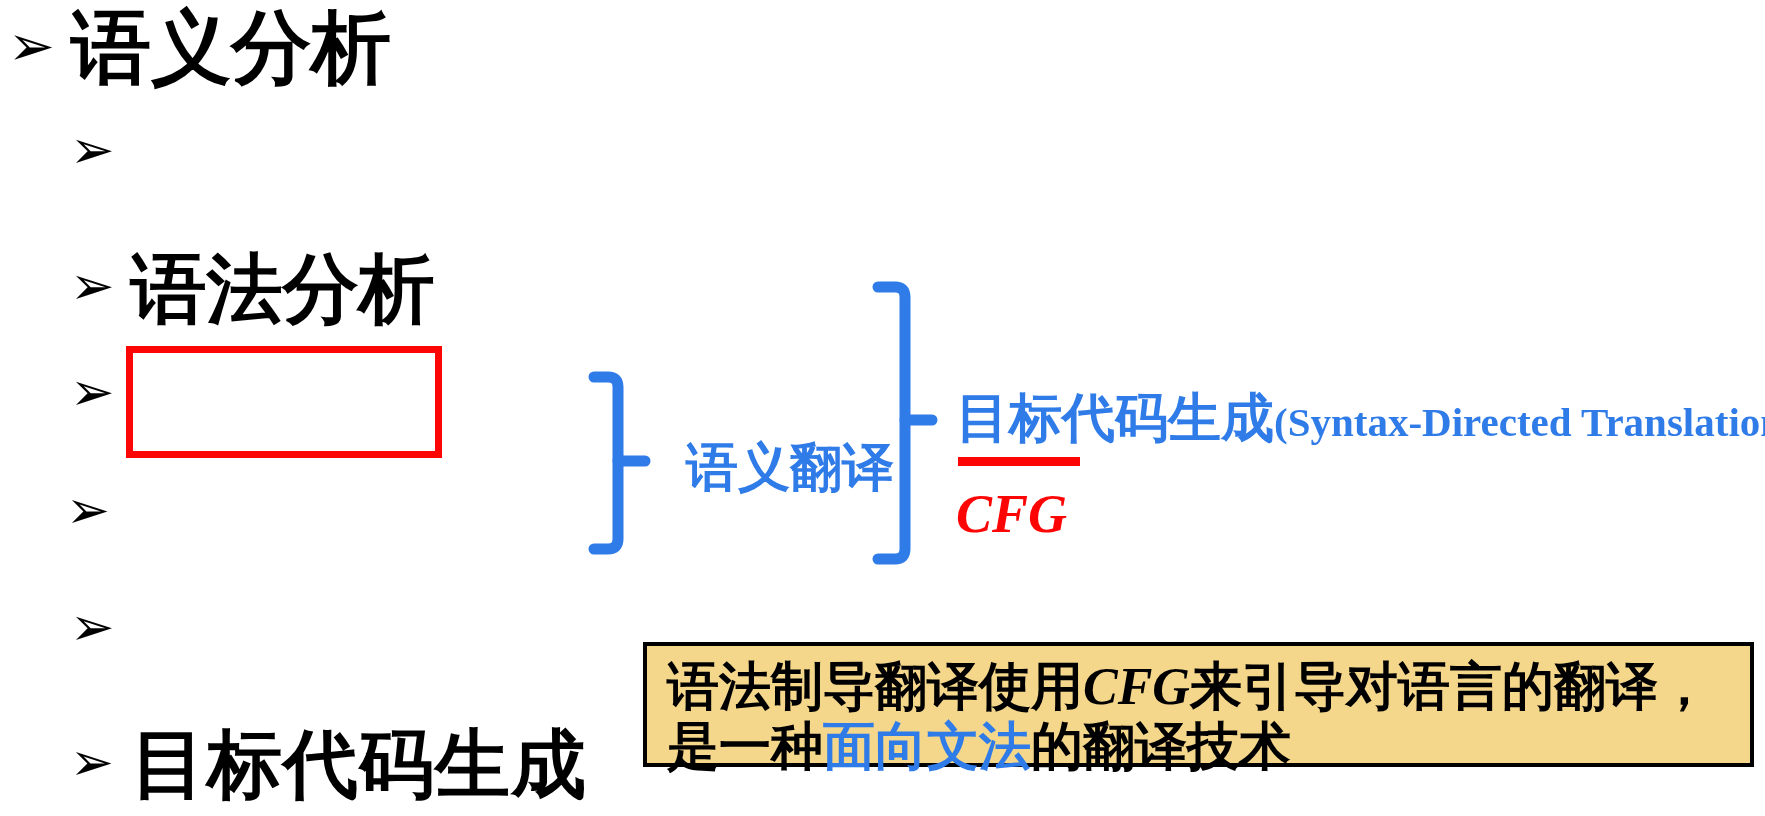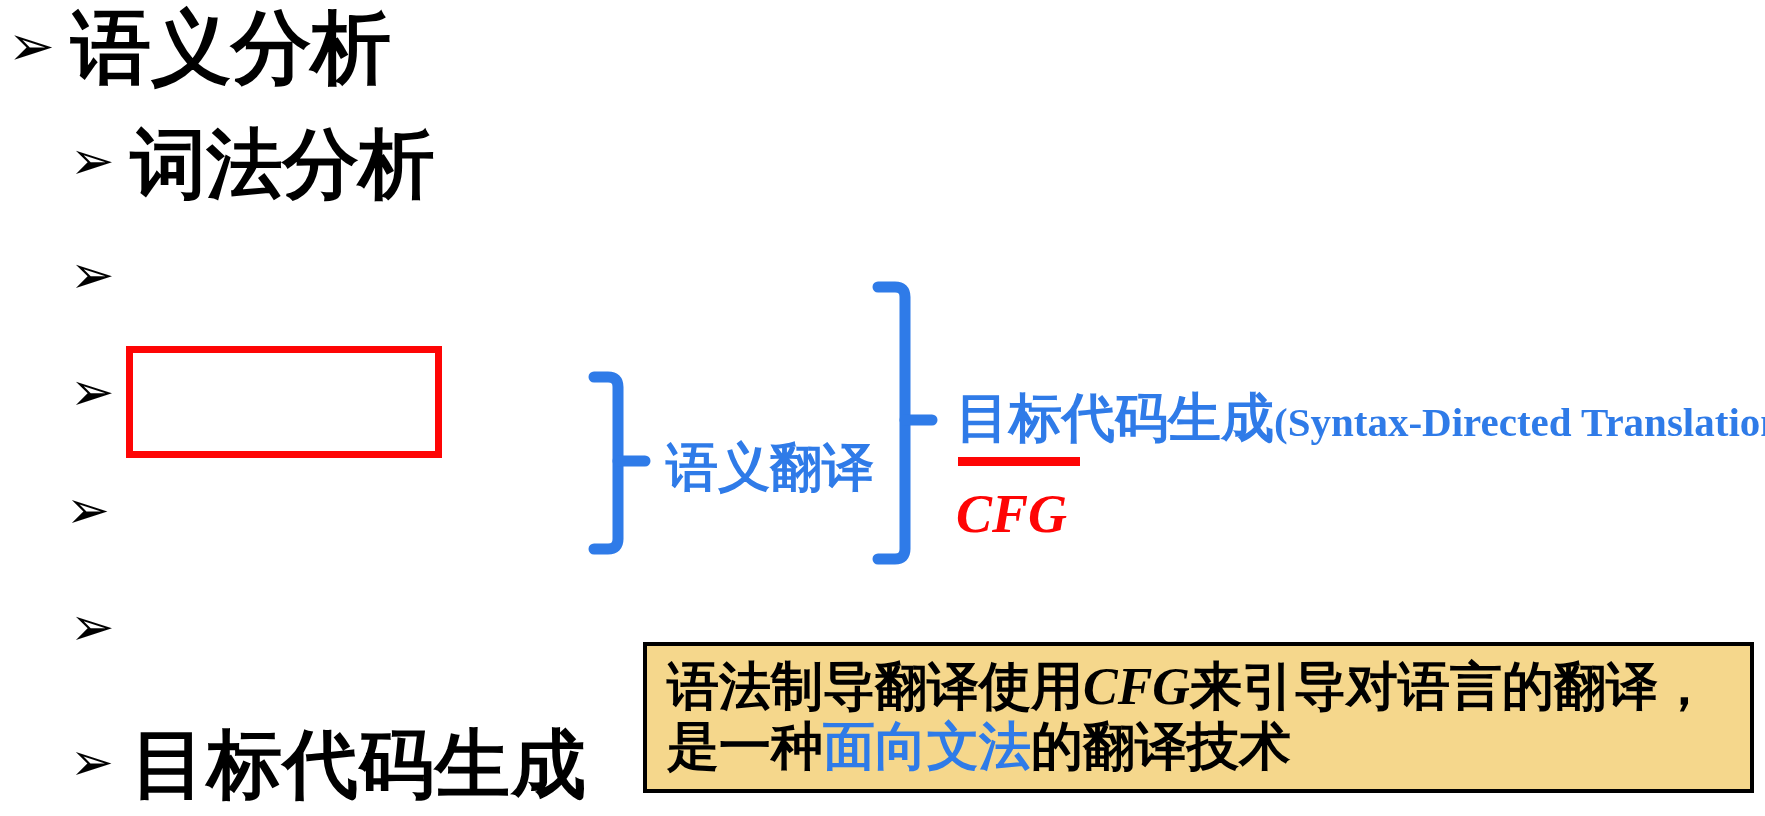--- a/index.html
+++ b/index.html
@@ -50,21 +50,21 @@
     stroke: var(--blue, #2f7be8);
     stroke-width: 11;
     stroke-linecap: round;
     stroke-linejoin: round;
   }
   .brace-inner { left: 588px; top: 370px; }
   .brace-outer { left: 872px; top: 278px; }
 
   .inner-brace-label {
     position: absolute;
-    left: 666px; top: 442px;
+    left: 686px; top: 442px;
     font-size: 52px;
     font-weight: bold;
     line-height: 1;
     color: var(--blue, #2f7be8);
     white-space: nowrap;
   }
 
   .sdt-heading {
     position: absolute;
     left: 956px; top: 392px;
@@ -92,21 +92,21 @@
     line-height: 1;
     font-weight: bold;
     font-style: italic;
     font-family: "Liberation Serif", serif;
     color: var(--red, #fe0505);
   }
 
   .note-box {
     position: absolute;
     left: 643px; top: 642px;
-    width: 1111px; height: 151px;
+    width: 1111px; height: 125px;
     box-sizing: border-box;
     background: var(--note_bg, #f5d78c);
     border: 4px solid var(--ink, #000);
     padding: 11px 0 0 20px;
     font-size: 52px;
     font-weight: bold;
     line-height: 60px;
     white-space: nowrap;
   }
   .note-box .cfg-inline {
@@ -121,25 +121,25 @@
 
 <div class="slide">
 
   <div class="row r1">
     <span class="arrow">➢</span>
     <span>语义分析</span>
   </div>
 
   <div class="row r2">
     <span class="arrow">➢</span>
-    <span>词法分析</span>
   </div>
 
   <div class="row r3">
     <span class="arrow">➢</span>
+    <span>语法分析</span>
   </div>
 
   <div class="row r4">
     <span class="arrow">➢</span>
   </div>
 
   <div class="row r5">
     <span class="arrow">➢</span>
   </div>
 

